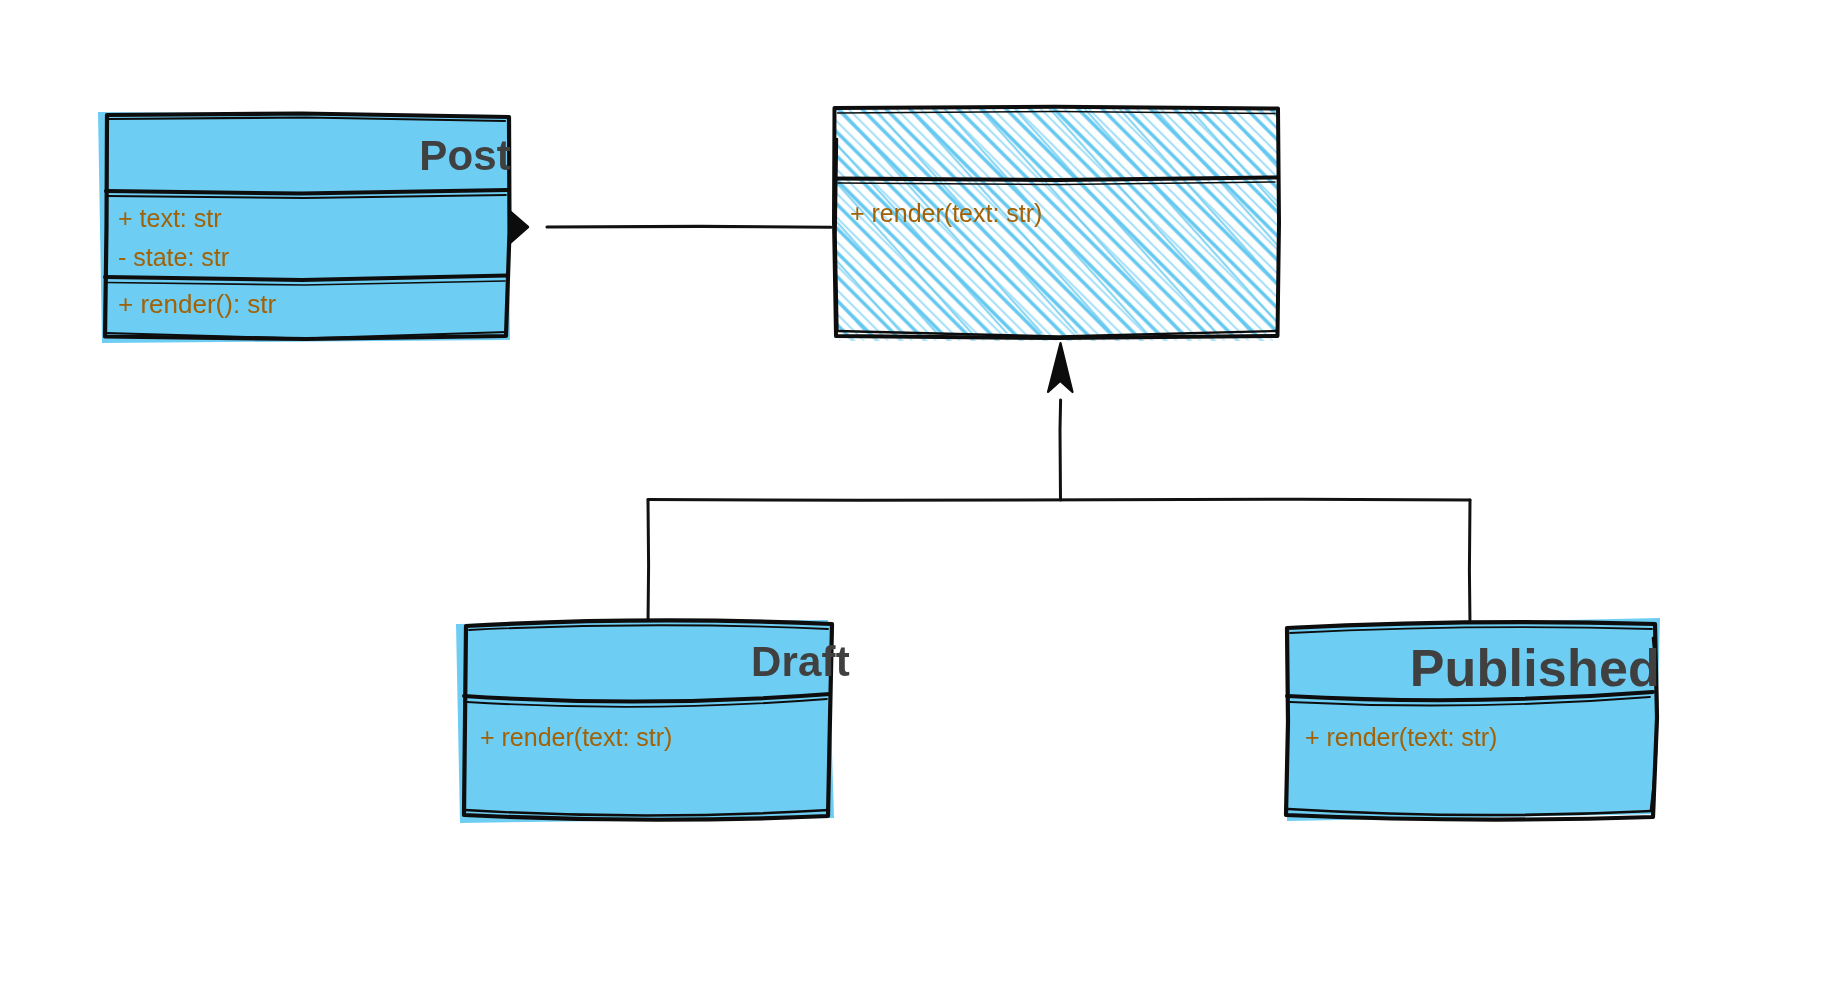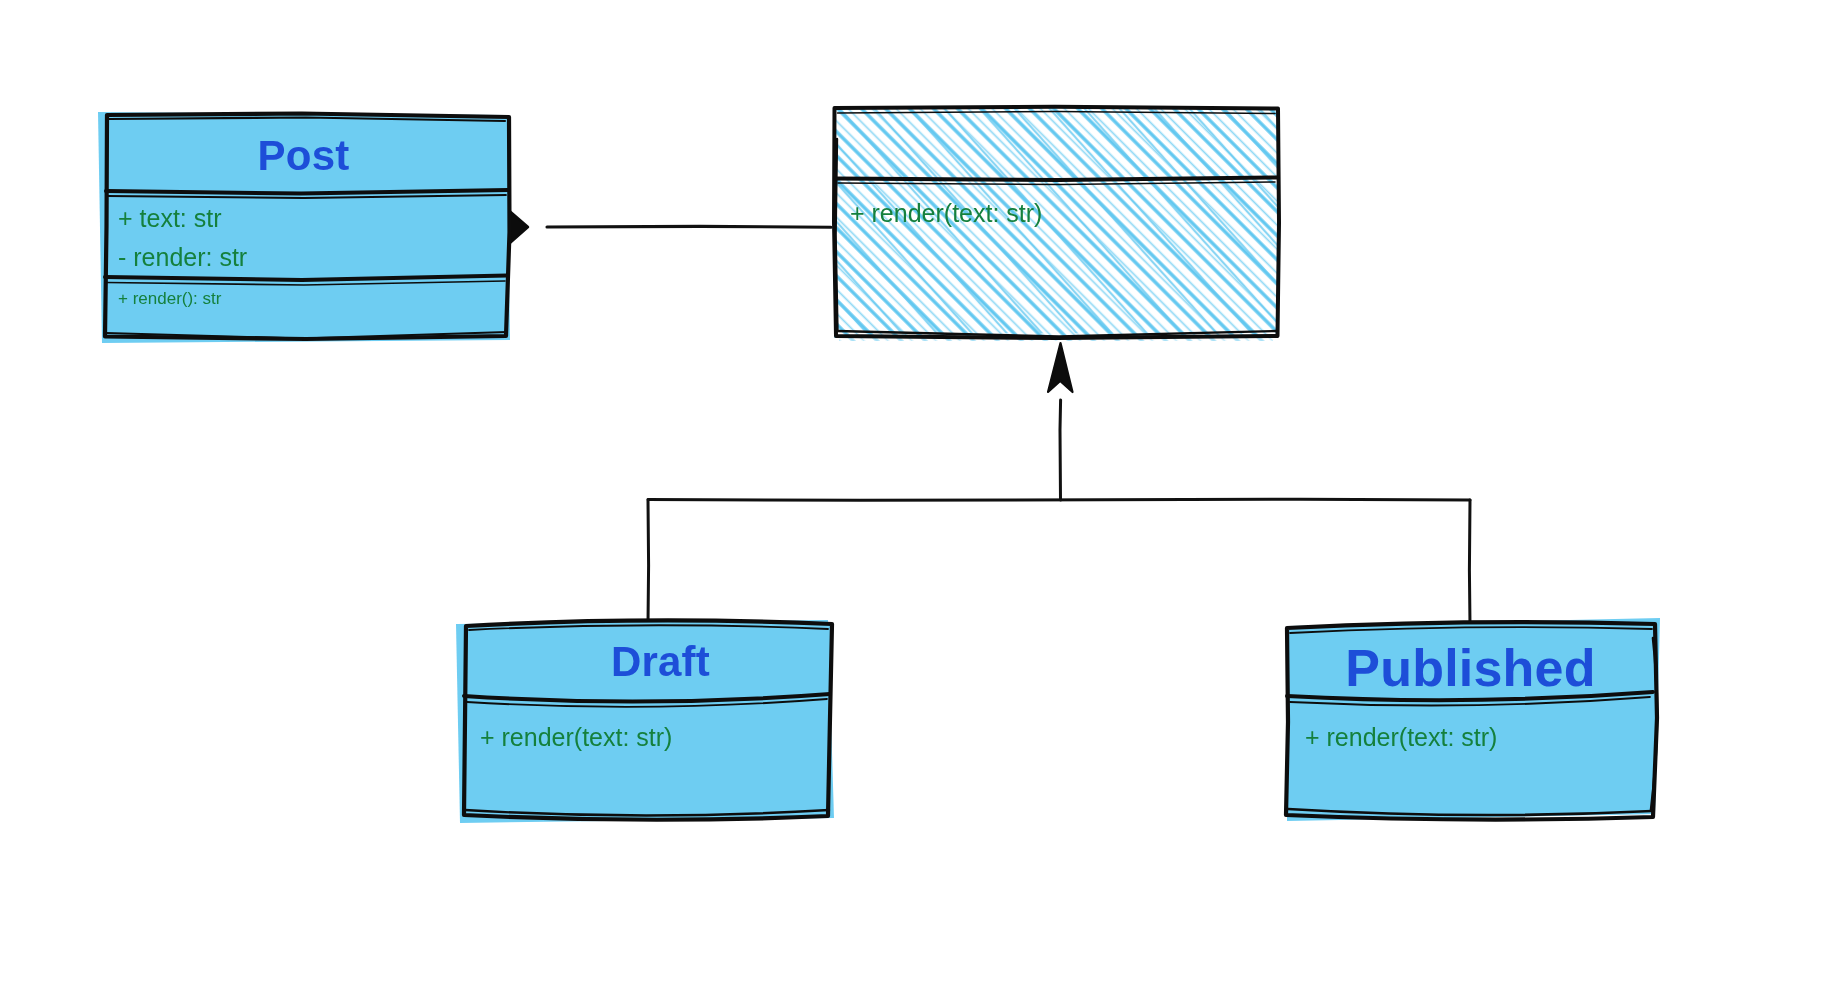--- a/index.html
+++ b/index.html
@@ -28,39 +28,39 @@
   .uml-class svg {
     position: absolute;
     left: 0;
     top: 0;
     overflow: visible;
   }
   .cls-title {
     position: absolute;
     left: 0;
     width: 100%;
-    text-align: center;
+    text-align: right;
     font-weight: bold;
-    color: #1d4ed8;
+    color: #404040;
     letter-spacing: 0.2px;
     pointer-events: none;
   }
   .cls-member {
     position: absolute;
-    color: #15803d;
+    color: #a16207;
     white-space: nowrap;
     pointer-events: none;
   }
 
   
   #class-post { left: 96px; top: 112px; width: 415px; height: 232px; }
   #class-post .cls-title { top: 20px; font-size: 42px; }
   #class-post .m0 { left: 22px; top: 92px; font-size: 25px; }
   #class-post .m1 { left: 22px; top: 131px; font-size: 25px; }
-  #class-post .m2 { left: 22px; top: 177px; font-size: 17px; }
+  #class-post .m2 { left: 22px; top: 177px; font-size: 26px; }
 
   
   #class-state { left: 831px; top: 105px; width: 451px; height: 236px; }
   #class-state .cls-title { top: 16px; font-size: 42px; }
   #class-state .m0 { left: 19px; top: 94px; font-size: 25px; }
 
   
   #class-draft { left: 456px; top: 618px; width: 379px; height: 205px; }
   #class-draft .cls-title { top: 20px; font-size: 42px; margin-left: 15px; }
   #class-draft .m0 { left: 24px; top: 105px; font-size: 25px; }
@@ -118,21 +118,21 @@
       <path d="M 10 79 L 205 81.5 L 412 78" fill="none" stroke="#0d0d0d" stroke-width="4.0" stroke-linecap="round"></path>
       <path d="M 12 84 L 208 86 L 410 83" fill="none" stroke="#0d0d0d" stroke-width="1.8" stroke-linecap="round"></path>
 
       <path d="M 9 165 L 206 168 L 411 163.5" fill="none" stroke="#0d0d0d" stroke-width="4.0" stroke-linecap="round"></path>
       <path d="M 11 170.5 L 208 173 L 409 169" fill="none" stroke="#0d0d0d" stroke-width="1.7" stroke-linecap="round"></path>
 
       <path d="M 10 221 L 205 226.5 L 411 220" fill="none" stroke="#0d0d0d" stroke-width="2.2" stroke-linecap="round"></path>
     </svg>
     <div class="cls-title">Post</div>
     <div class="cls-member m0">+ text: str</div>
-    <div class="cls-member m1">- render: str</div>
+    <div class="cls-member m1">- state: str</div>
     <div class="cls-member m2">+ render(): str</div>
   </div>
 
   <div class="uml-class" id="class-state">
     <svg width="451" height="236" viewBox="0 0 451 236">
       <defs>
         <pattern id="hatchState" width="17" height="17" patternTransform="rotate(-45)" patternUnits="userSpaceOnUse">
           <rect width="17" height="17" fill="#ffffff"></rect>
           <line x1="2" y1="0" x2="2" y2="17" stroke="#62c8f0" stroke-width="3.4"></line>
           <line x1="9.5" y1="0" x2="9.5" y2="17" stroke="#8fd9f5" stroke-width="1.7"></line>

